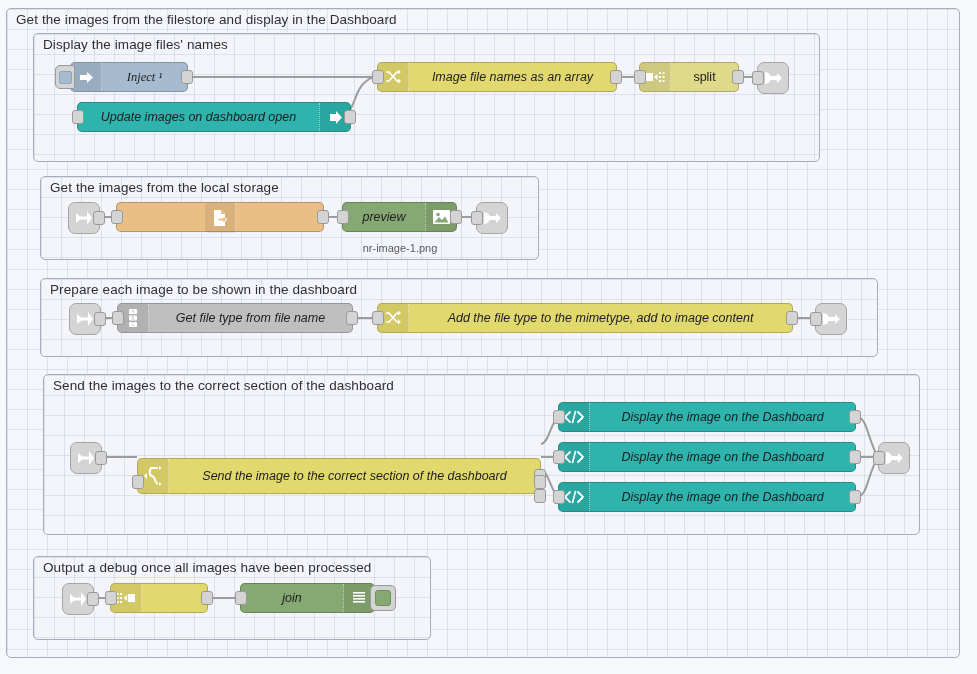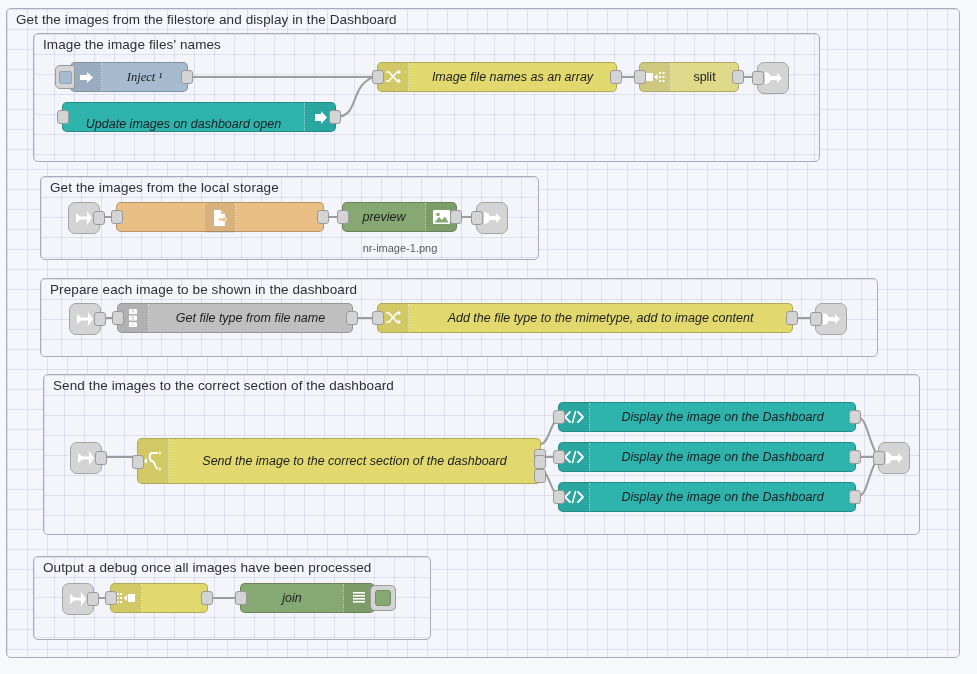--- a/index.html
+++ b/index.html
@@ -143,21 +143,21 @@
 
 <div id="canvas">
 
   <div class="group outer" style="left:6px;top:8px;width:952px;height:648px;">
     <div class="grid-ovl"></div>
     <div class="group-label">Get the images from the filestore and display in the Dashboard</div>
   </div>
 
   <div class="group" style="left:33px;top:33px;width:785px;height:127px;">
     <div class="grid-ovl"></div>
-    <div class="group-label">Image the image files' names</div>
+    <div class="group-label">Display the image files' names</div>
   </div>
 
   <div class="group" style="left:40px;top:176px;width:497px;height:82px;">
     <div class="grid-ovl"></div>
     <div class="group-label">Get the images from the local storage</div>
   </div>
 
   <div class="group" style="left:40px;top:278px;width:836px;height:77px;">
     <div class="grid-ovl"></div>
     <div class="group-label">Prepare each image to be shown in the dashboard</div>
@@ -216,21 +216,21 @@
     </div>
     <div class="icon-cell">
       <svg width="17" height="17" viewBox="0 0 17 17">
         <path d="M2 6 h7 V3 l6 5.5 -6 5.5 V11 H2 Z" fill="#fff"></path>
       </svg>
     </div>
     <div class="lbl">Inject ¹</div>
     <div class="port out"></div>
   </div>
 
-  <div class="node n-teal" style="left:62px;top:102px;width:274px;align-items:flex-end;">
+  <div class="node n-teal" style="left:77px;top:102px;width:274px;">
     <div class="port in"></div>
     <div class="lbl">Update images on dashboard open</div>
     <div class="icon-cell right">
       <svg width="17" height="17" viewBox="0 0 17 17">
         <path d="M3 5 h6 V2 l6 6.5 -6 6.5 V12 H3 Z" fill="#fff"></path>
       </svg>
     </div>
     <div class="port out"></div>
   </div>
 
@@ -369,21 +369,21 @@
 
   <div class="n-link" style="position:absolute;left:70px;top:442px;">
     <svg width="20" height="18" viewBox="0 0 20 18">
       <path d="M2 4 l6 5 -6 5 Z" fill="#fff"></path>
       <path d="M6 7.5 h9 v3 H6 Z" fill="#fff"></path>
       <path d="M13 2 l5 7 -5 7 z" fill="#fff"></path>
     </svg>
     <div class="port out"></div>
   </div>
 
-  <div class="node n-switch" style="left:137px;top:438px;width:404px;height:46px;">
+  <div class="node n-switch" style="left:137px;top:458px;width:404px;height:36px;">
     <div class="port in" style="top:23px;"></div>
     <div class="icon-cell" style="border-radius:4px 0 0 4px;">
       <svg width="18" height="22" viewBox="0 0 18 22">
         <path d="M14 3 H8 C5 3 5 11 8 11 C11 11 11 19 14 19" stroke="#fff" stroke-width="2" fill="none"></path>
         <path d="M3 8 l-3 3 3 3 Z" fill="#fff"></path>
         <path d="M15 1 l2.5 2 -2.5 2 Z" fill="#fff"></path>
         <path d="M15 17 l2.5 2 -2.5 2 Z" fill="#fff"></path>
       </svg>
     </div>
     <div class="lbl">Send the image to the correct section of the dashboard</div>

